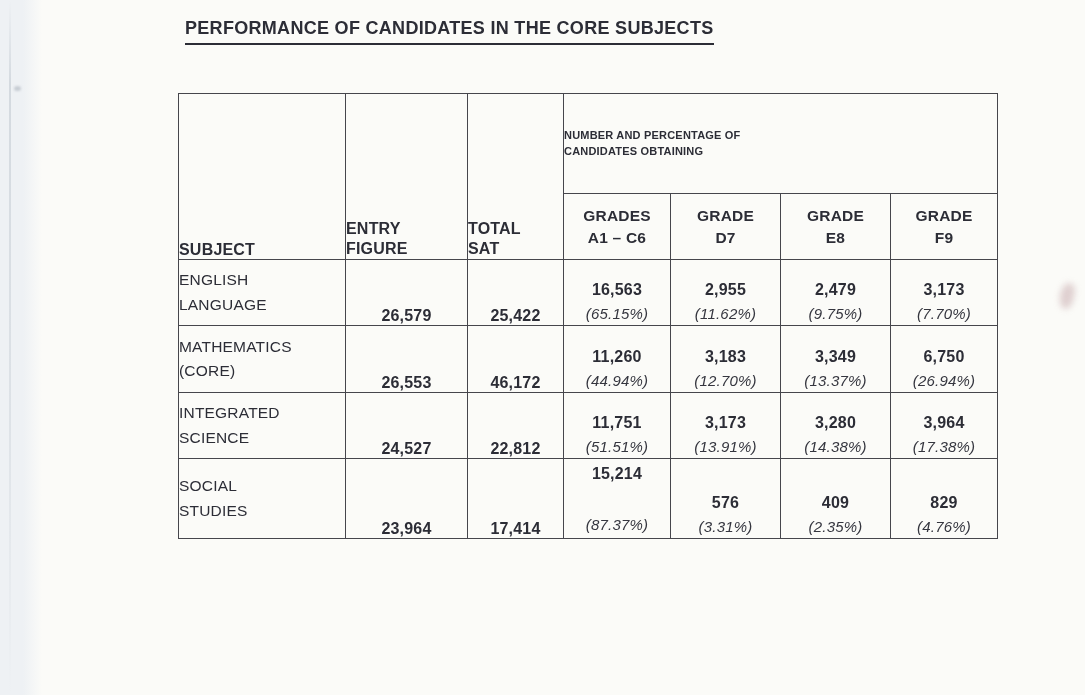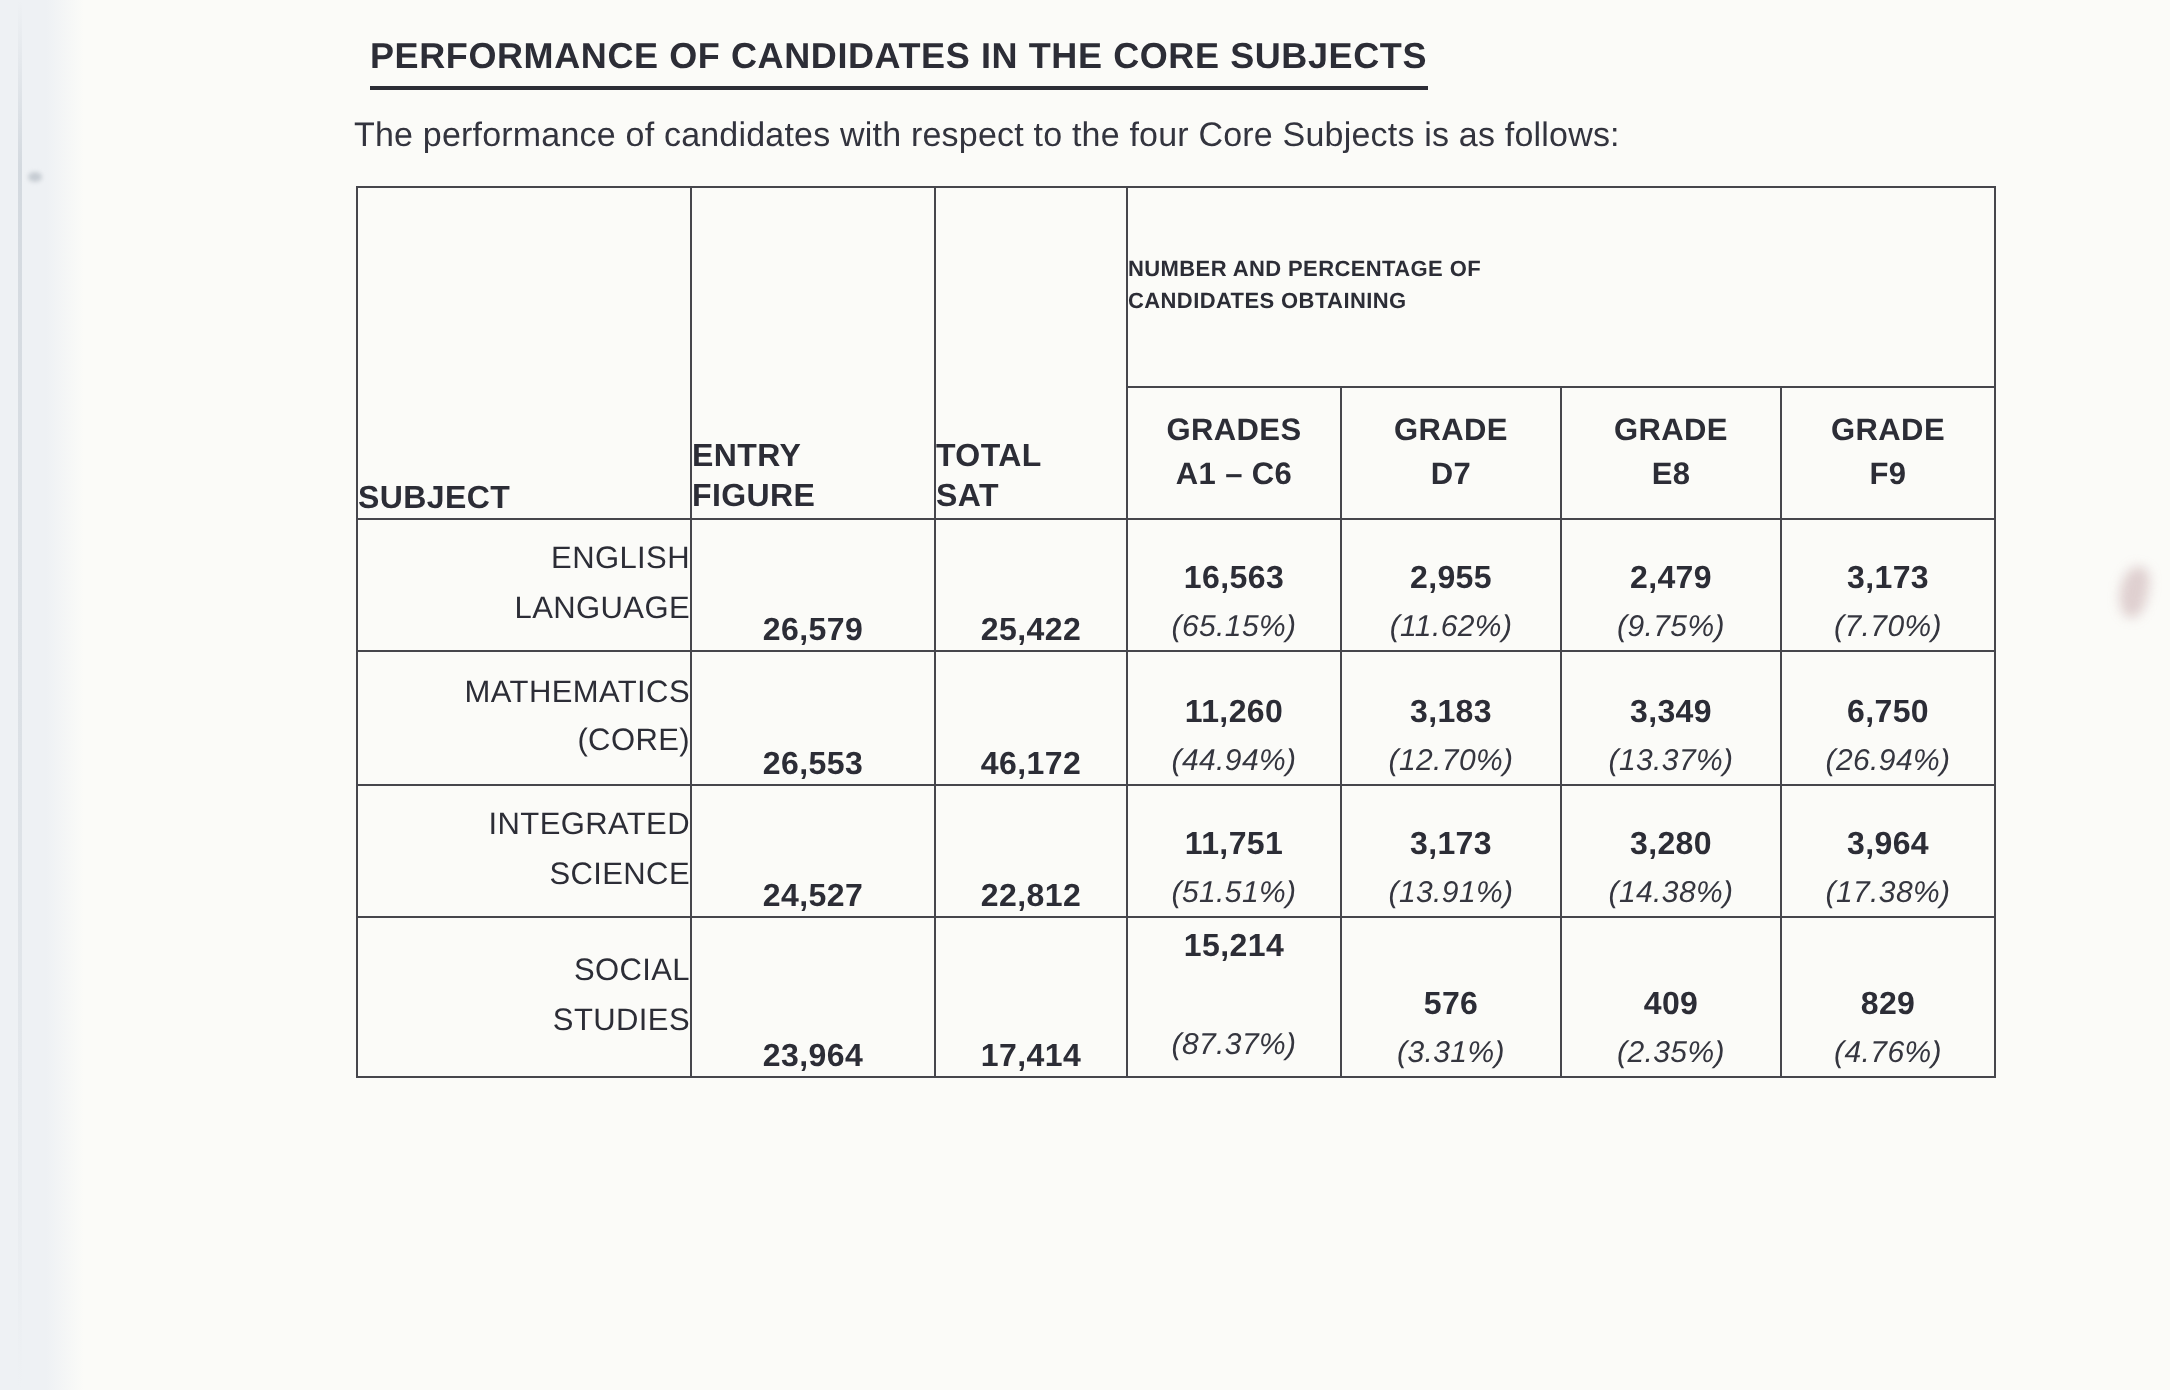--- a/index.html
+++ b/index.html
@@ -67,50 +67,49 @@
   }
   .hrow-top{height:100px;}
   .hrow-sub{height:66px;}
   .th-grade{
     text-align:center;vertical-align:middle;
     font-size:15.5px;font-weight:bold;line-height:1.4;letter-spacing:.2px;
   }
   
   .r1{height:66px;} .r2{height:67px;} .r3{height:66px;padding-left:28px;} .r4{height:79px;}
   .td-subject{
-    text-align:right;vertical-align:middle;
+    text-align:left;vertical-align:middle;
     font-size:15.5px;line-height:1.55;letter-spacing:.2px;
   }
   .td-num{
     text-align:center;vertical-align:bottom;padding-bottom:6px;
     font-size:16px;font-weight:bold;letter-spacing:.2px;
   }
   .td-grade{
     text-align:center;vertical-align:bottom;padding-bottom:4px;
   }
   .gnum{font-size:16px;font-weight:bold;letter-spacing:.2px;line-height:1.55;}
   .gpct{font-size:15px;font-style:italic;color:#35363f;line-height:1.45;letter-spacing:.2px;}
   .td-grade-split{vertical-align:top;text-align:center;padding:0;}
   .split-wrap{
-    display:flex;flex-direction:column;justify-content:space-between;
-    height:72px;padding:3px 0 4px 0;
+    display:flex;flex-direction:column;justify-content:flex-start;
+    height:72px;padding:3px 0 4px 0;gap:27px;
   }
 </style>
 </head>
 <body>
 
 <div class="page">
 
   <div class="scan-edge"></div>
   <div class="scan-edge-line"></div>
   <div class="scan-dot"></div>
   <div class="scan-smudge"></div>
 
   <h1 class="title">PERFORMANCE OF CANDIDATES IN THE CORE SUBJECTS</h1>
-  <p class="intro">The performance of candidates with respect to the four Core Subjects is as follows:</p>
 
   <table class="perf">
     <colgroup>
       <col style="width:167px">
         <col style="width:122px">
         <col style="width:96px">
       <col style="width:107px">
         <col style="width:110px">
         <col style="width:110px">
         <col style="width:107px">

